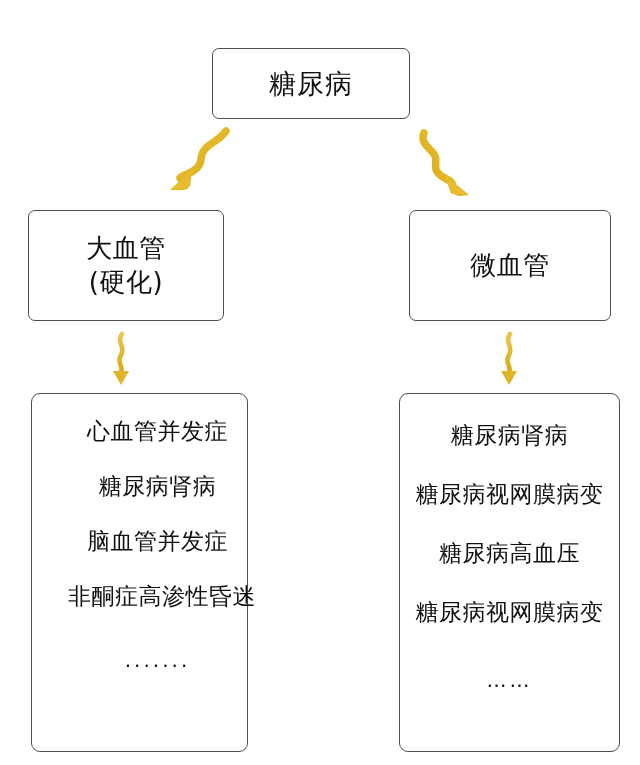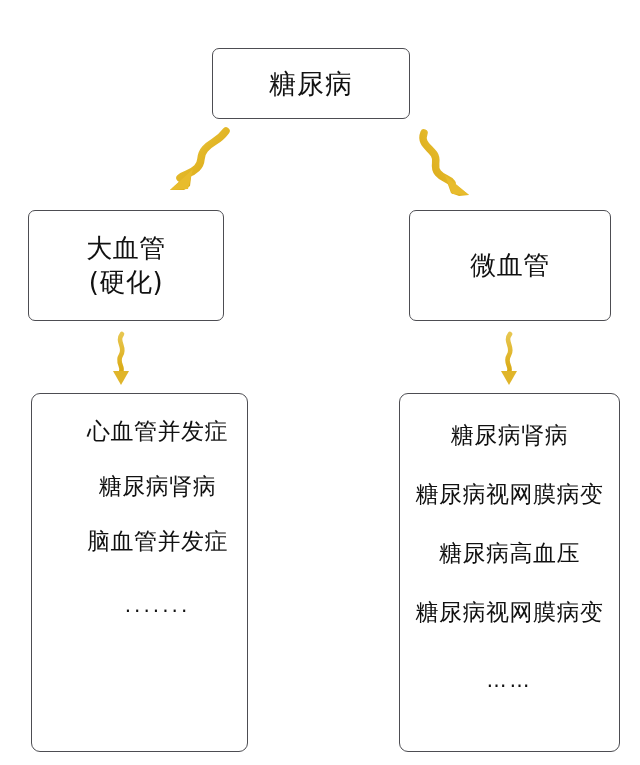--- a/index.html
+++ b/index.html
@@ -159,20 +159,21 @@
   </div>
 
   <div class="node node-vessel" id="node-micro">
     <span class="vline">微血管</span>
   </div>
 
   <div class="node node-list" id="node-macro-list">
     <span class="list-item">心血管并发症</span>
     <span class="list-item">糖尿病肾病</span>
     <span class="list-item">脑血管并发症</span>
+    <span class="list-item">非酮症高渗性昏迷</span>
     <span class="list-item ellipsis">.......</span>
   </div>
 
   <div class="node node-list" id="node-micro-list">
     <span class="list-item">糖尿病肾病</span>
     <span class="list-item">糖尿病视网膜病变</span>
     <span class="list-item">糖尿病高血压</span>
     <span class="list-item">糖尿病视网膜病变</span>
     <span class="list-item ellipsis">……</span>
   </div>

